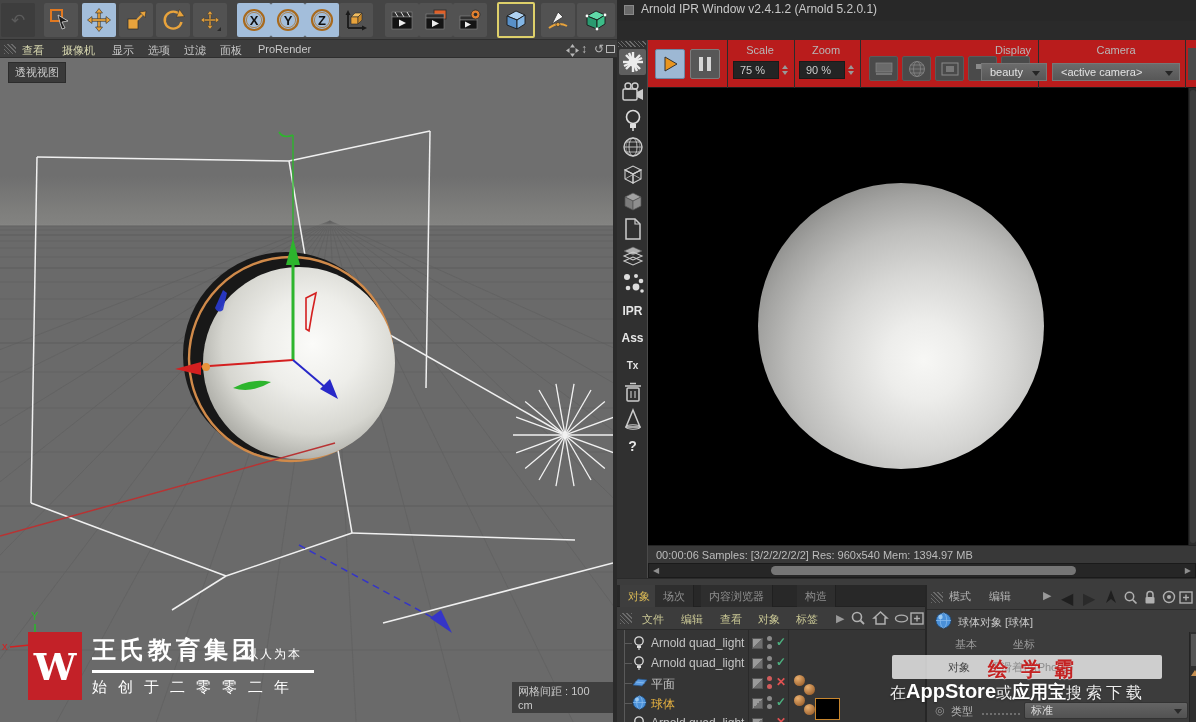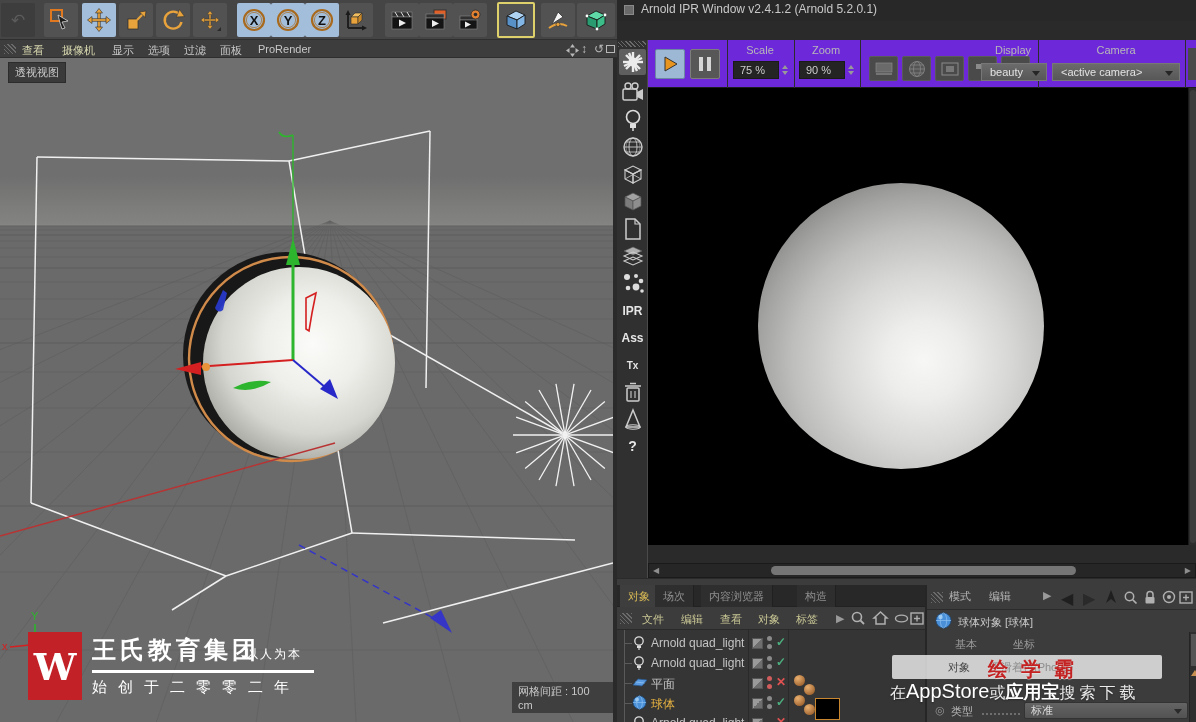--- a/index.html
+++ b/index.html
@@ -28,21 +28,21 @@
   #brand .bname{position:absolute;left:64px;top:4px;font-size:24px;font-weight:600;letter-spacing:4px;white-space:nowrap}
   #brand .bslogan{position:absolute;left:218px;top:16px;font-size:12px;letter-spacing:2px;white-space:nowrap}
   #brand .bline{position:absolute;left:64px;top:40px;width:222px;height:3px;background:#fff}
   #brand .btag{position:absolute;left:64px;top:48px;font-size:15px;letter-spacing:11px;white-space:nowrap}
   
   #ipr-title{left:617px;top:0;width:579px;height:21px;background:#282828;color:#c8c8c8;font-size:12px;line-height:19px}
   #ipr-title .ticon{position:absolute;left:7px;top:5px;width:10px;height:10px;background:#6a6a6a;border:1px solid #8a8a8a}
   #ipr-title .ttext{position:absolute;left:24px;top:0}
   #ipr-menubar{left:617px;top:19px;width:579px;height:21px;background:#3f3f3f;color:#cccccc;font-size:12px;border-bottom:1px solid #2e2e2e}
   #ipr-menubar .mi{position:absolute;top:3px}
-  #ipr-toolbar{left:648px;top:40px;width:548px;height:48px;background:#6d28d9;border-bottom:1px solid #1c1c1c}
+  #ipr-toolbar{left:648px;top:40px;width:548px;height:48px;background:#b91c1c;border-bottom:1px solid #1c1c1c}
   .itb-sep{position:absolute;top:0;width:1px;height:48px;background:#2c2c2c}
   .itb-lbl{position:absolute;top:4px;color:#b8b8b8;font-size:11px;text-align:center}
   .itb-val{position:absolute;top:21px;height:18px;background:#242424;border:1px solid #1a1a1a;color:#cccccc;font-size:11px;line-height:16px;padding-left:6px}
   .spinner{position:absolute;top:21px;width:9px;height:18px;display:flex;flex-direction:column;align-items:center;justify-content:center;gap:2px}
   .spinner i{display:block;width:0;height:0;border-left:3px solid transparent;border-right:3px solid transparent}
   .spinner i.up{border-bottom:4px solid #999}
   .spinner i.dn{border-top:4px solid #999}
   .itb-icobtn{position:absolute;top:16px;width:29px;height:25px;background:#4a4a4a;border:1px solid #5a5a5a;border-radius:2px;display:flex;align-items:center;justify-content:center}
   .dropdown{position:absolute;top:23px;height:18px;background:linear-gradient(#6b6b6b,#575757);border:1px solid #777;border-radius:0;color:#e2e2e2;font-size:11px;line-height:16px;padding-left:8px}
   .dropdown .dd-caret{position:absolute;right:6px;top:7px;width:0;height:0;border-left:4px solid transparent;border-right:4px solid transparent;border-top:5px solid #262626}
@@ -105,21 +105,21 @@
   #am-scroll .sup{position:absolute;left:1px;top:38px;width:0;height:0;border-left:4px solid transparent;border-right:4px solid transparent;border-bottom:6px solid #c89050}
   #am-scroll .shandle{position:absolute;left:1px;top:2px;width:6px;height:32px;background:#555}
   
   #adwm{left:876px;top:628px;width:320px;height:94px;pointer-events:none;z-index:40}
   #adwm .l1{position:absolute;left:17px;top:5px;font-size:17px;font-weight:bold;letter-spacing:10.5px;color:rgba(255,255,255,.93);white-space:nowrap;text-shadow:0 1px 2px rgba(0,0,0,.35)}
   #adwm .wmbox{position:absolute;left:16px;top:27px;width:270px;height:24px;background:rgba(238,238,238,.82);border-radius:2px}
   #adwm .tab-obj{position:absolute;left:56px;top:5px;font-size:11px;color:#454545;pointer-events:auto}
   #adwm .tab-phong{position:absolute;left:98px;top:5px;font-size:11px;color:#8e8e8e;pointer-events:auto;white-space:nowrap}
   #adwm .l2{position:absolute;left:112px;top:28px;font-size:20px;font-weight:bold;letter-spacing:13px;color:#c42222;white-space:nowrap;text-shadow:0 1px 1px rgba(255,255,255,.4)}
   #adwm .l3{position:absolute;left:14px;top:52px;white-space:nowrap;color:rgba(255,255,255,.9);font-size:16px;text-shadow:0 1px 2px rgba(0,0,0,.35)}
-  #adwm .l3 .b1{font-size:20px;font-weight:normal;color:#fff}
+  #adwm .l3 .b1{font-size:20px;font-weight:bold;color:#fff}
   #adwm .l3 .b2{font-size:18px;font-weight:bold;color:#fff}
   #adwm .l3 .sp{letter-spacing:4px}
   .svgline{stroke:#f0f0f0;stroke-width:1.5;fill:none}
 </style>
 </head>
 <body>
 
 <div id="root">
 
   <div id="c4d-toolbar" class="abs">
@@ -576,20 +576,21 @@
     </div>
     <div class="pal-item" style="top:393px;font-size:14px">?</div>
   </div>
 
   <div id="render-area" class="abs">
     <div id="render-ball"></div>
   </div>
   <div id="ipr-vscroll" class="abs">
     <div class="abs" style="left:1px;top:2px;width:6px;height:453px;background:#3c3c3c;border-radius:3px"></div>
   </div>
+  <div id="ipr-status" class="abs"><span>00:00:06  Samples: [3/2/2/2/2/2]  Res: 960x540  Mem: 1394.97 MB</span></div>
   <div id="ipr-hscroll" class="abs">
     <span class="harrow" style="left:4px">◀</span>
     <div class="handle"></div>
     <span class="harrow" style="right:4px">▶</span>
   </div>
   <div id="gapstrip" class="abs"></div>
 
   <div id="om" class="abs">
     <div class="tabrow">
       <span class="tab active" style="left:3px">对象</span>

